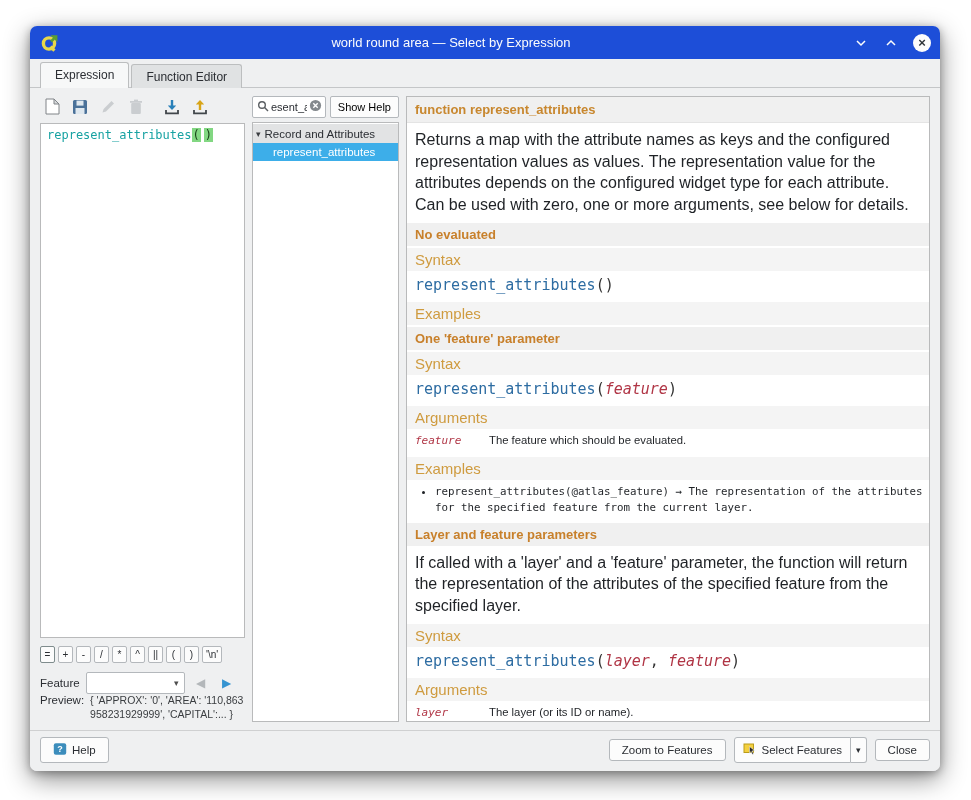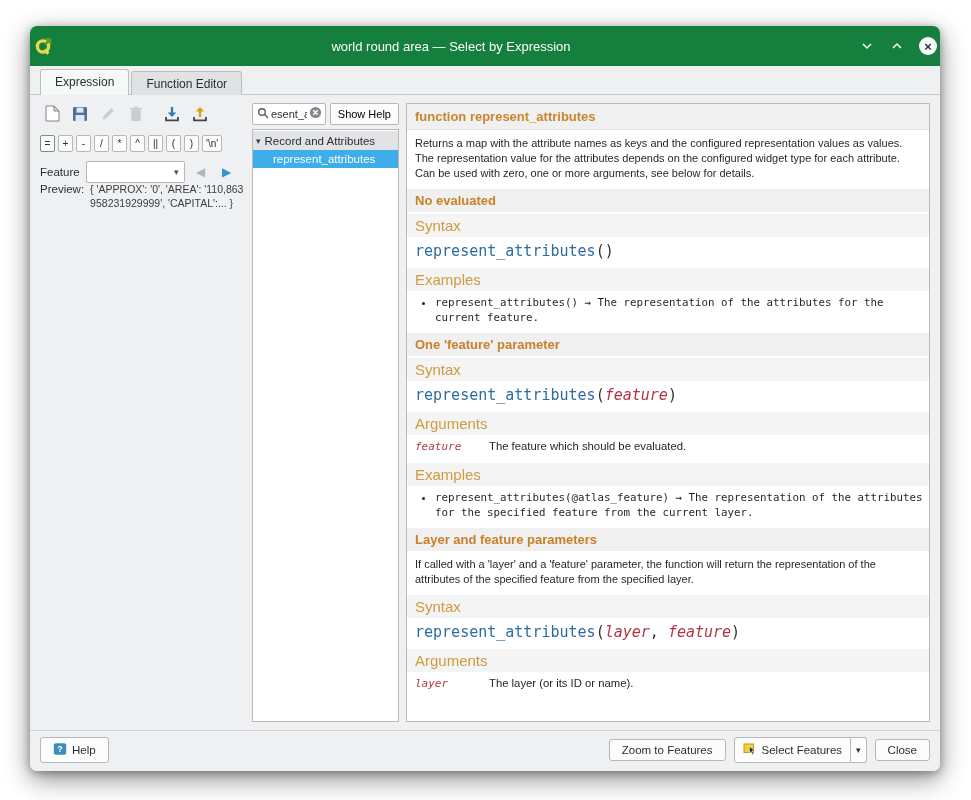--- a/index.html
+++ b/index.html
@@ -8,22 +8,22 @@
     font-family:"Liberation Sans",sans-serif;color:#2b2e33;
   }
   .window{
     position:absolute;left:30px;top:26px;width:910px;height:745px;
     background:#eff0f1;border-radius:7px;overflow:hidden;
     box-shadow:0 8px 26px rgba(0,0,0,.45),0 2px 8px rgba(0,0,0,.3);
     display:flex;flex-direction:column;
   }
   
   .titlebar{
-    height:40px;background:#15803d;display:flex;align-items:center;
-    padding:0 3px;color:#fcfcfc;flex:0 0 auto;
+    height:33px;background:#1d4ed8;display:flex;align-items:center;
+    padding:0 9px;color:#fcfcfc;flex:0 0 auto;
   }
   .qgis-logo{width:22px;height:22px;display:grid;place-items:center;}
   .tb-title{flex:1;text-align:center;font-size:13px;color:#fcfcfc;}
   .tb-btn{width:20px;height:20px;display:grid;place-items:center;margin-left:10px;cursor:pointer;}
   .tb-close{
     width:18px;height:18px;border-radius:50%;background:#fcfcfc;color:#2e3338;
     display:grid;place-items:center;font-size:13px;font-weight:bold;margin-left:12px;cursor:pointer;line-height:1;
   }
   
   .tabbar{
@@ -89,21 +89,21 @@
   .tree-group{display:flex;align-items:center;height:19px;background:#e2e3e4;padding-left:3px;gap:4px;cursor:pointer;}
   .tree-group .expander{font-size:9px;color:#3a3d40;}
   .tree-item{height:18px;line-height:18px;padding-left:20px;cursor:pointer;white-space:nowrap;}
   .tree-item.selected{background:#3daee9;color:#fff;}
   
   .help-panel{flex:1;overflow:hidden;display:flex;flex-direction:column;}
   .help-scroll{flex:1;overflow:hidden;}
   .help-h1{background:#f0f0f0;color:#c8872e;font-weight:bold;font-size:13px;padding:5px 8px;border-bottom:1px solid #e4e4e4;}
   .help-h2{background:#f0f0f0;color:#c8802b;font-weight:bold;font-size:13px;padding:4px 8px;margin-top:2px;}
   .help-h3{background:#f4f4f4;color:#cf9b3f;font-weight:normal;font-size:15px;padding:3px 8px;margin-top:2px;}
-  .help-body{padding:6px 8px;font-size:11px;line-height:1.35;color:#1f2226;}
+  .help-body{padding:6px 8px;font-size:16px;line-height:1.35;color:#1f2226;}
   .syntax-line{padding:5px 8px 6px;font-family:"DejaVu Sans Mono",monospace;font-size:15px;color:#333;}
   .code-fn{color:#2d6ca2;}
   .code-arg{color:#b03545;font-style:italic;}
   .code-punct{color:#333;}
   .args{padding:3px 8px 6px;}
   .arg-row{display:flex;margin:2px 0;align-items:baseline;}
   .arg-name{width:74px;flex:0 0 auto;font-family:"DejaVu Sans Mono",monospace;font-size:11px;}
   .arg-desc{font-size:11.3px;color:#1f2226;}
   .examples{margin:4px 0 7px;padding-left:28px;}
   .example{font-family:"DejaVu Sans Mono",monospace;font-size:10.8px;color:#1f2226;line-height:1.45;margin:2px 0;}
@@ -206,20 +206,23 @@
           <span>
             <svg width="16" height="16" viewBox="0 0 16 16">
                 <rect x="6.8" y="4.5" width="2.4" height="6.5" fill="#d8a417"></rect>
                 <path d="M3.8 5.5 L8 1 L12.2 5.5 Z" fill="#d8a417"></path>
                 <path d="M2 11 v3.4 h12 v-3.4" fill="none" stroke="#41464b" stroke-width="1.8"></path>
               </svg>
           </span>
         </button>
       </div>
 
+      <div class="panel editor">
+        <span>represent_attributes</span><span class="paren">(</span><span class="paren">)</span>
+      </div>
 
       <div class="ops">
           <button class="op-btn">=</button>
           <button class="op-btn">+</button>
           <button class="op-btn">-</button>
           <button class="op-btn">/</button>
           <button class="op-btn">*</button>
           <button class="op-btn">^</button>
           <button class="op-btn">||</button>
           <button class="op-btn">(</button>
@@ -280,23 +283,20 @@
     <div class="right-col">
       <div class="panel help-panel">
         <div class="help-scroll">
           <div class="help-h1">function represent_attributes</div>
           <div class="help-body">Returns a map with the attribute names as keys and the configured representation values as values. The representation value for the attributes depends on the configured widget type for each attribute. Can be used with zero, one or more arguments, see below for details.</div>
           <div id="help-sections">
               <div class="help-h2">No evaluated</div>
               <div class="help-h3">Syntax</div>
               <div class="syntax-line"><span class="code-fn">represent_attributes</span><span class="code-punct">(</span><span class="code-punct">)</span></div>
               <div class="help-h3">Examples</div>
-              <ul class="examples">
-                <li class="example">represent_attributes() → The representation of the attributes for the current feature.</li>
-              </ul>
               <div class="help-h2">One 'feature' parameter</div>
               <div class="help-h3">Syntax</div>
               <div class="syntax-line"><span class="code-fn">represent_attributes</span><span class="code-punct">(</span><span class="code-arg">feature</span><span class="code-punct">)</span></div>
               <div class="help-h3">Arguments</div>
               <div class="args">
                 <div class="arg-row">
                   <span class="code-arg arg-name">feature</span>
                   <span class="arg-desc">The feature which should be evaluated.</span>
                 </div>
               </div>

